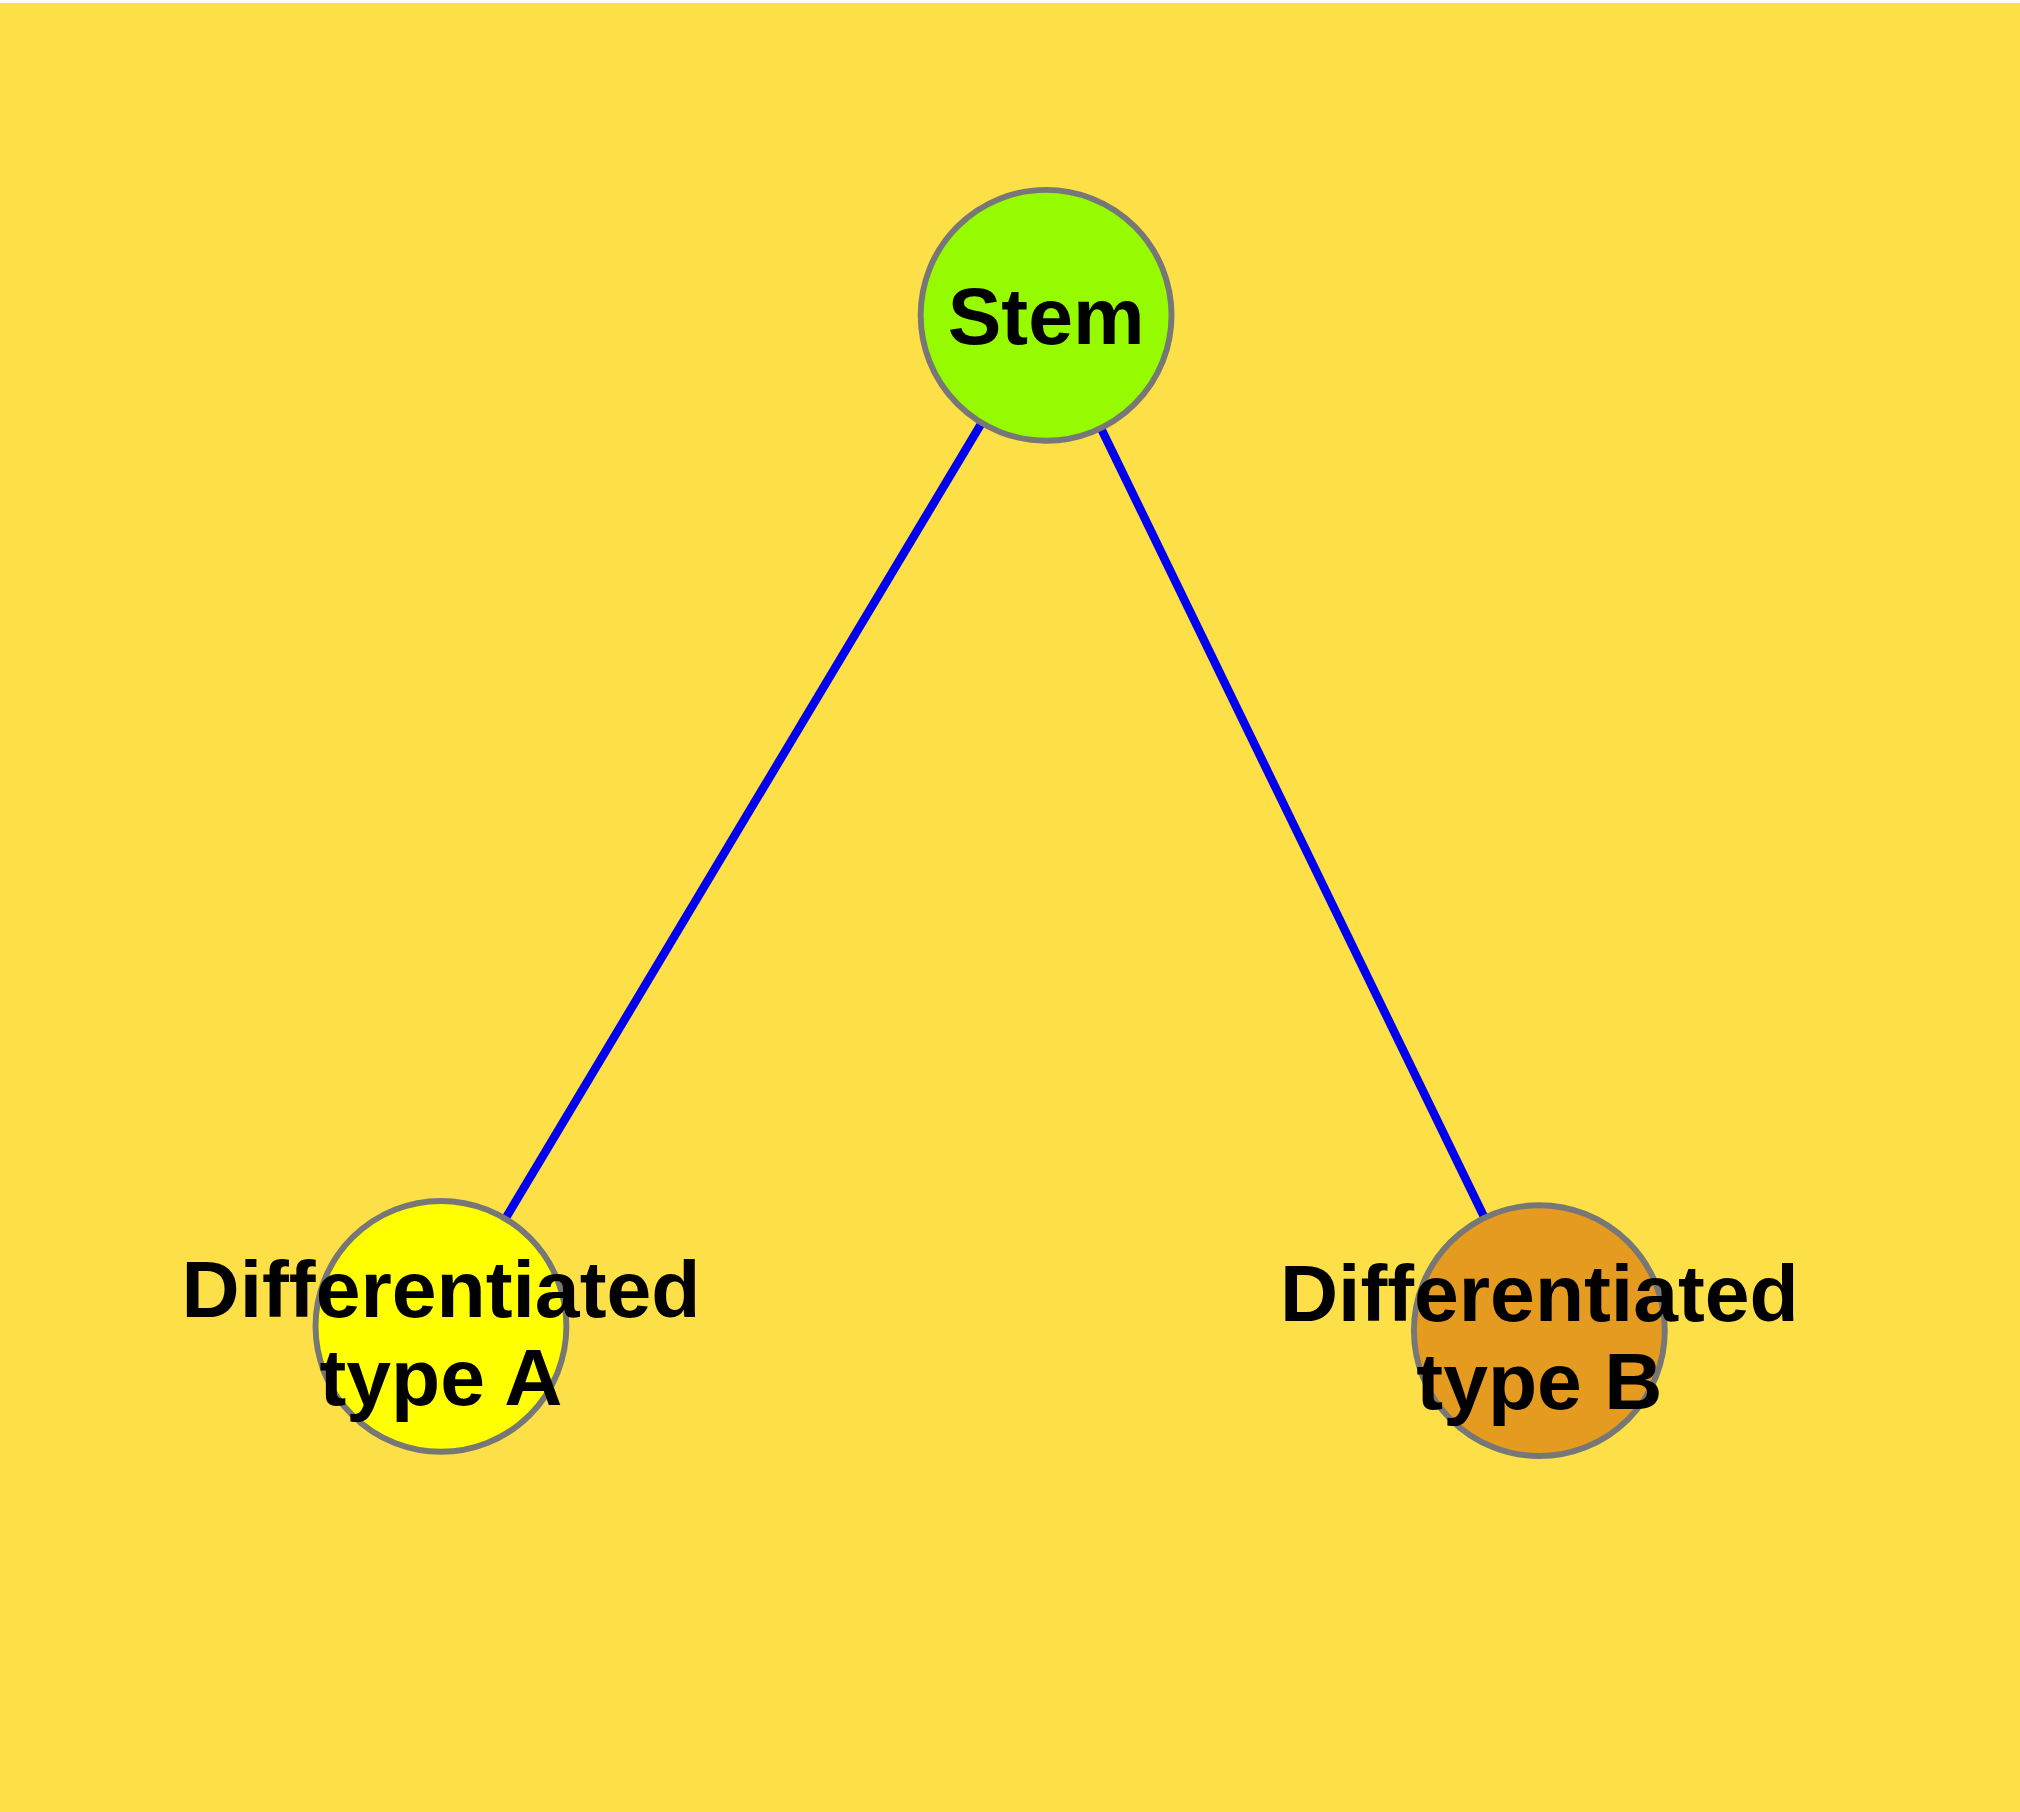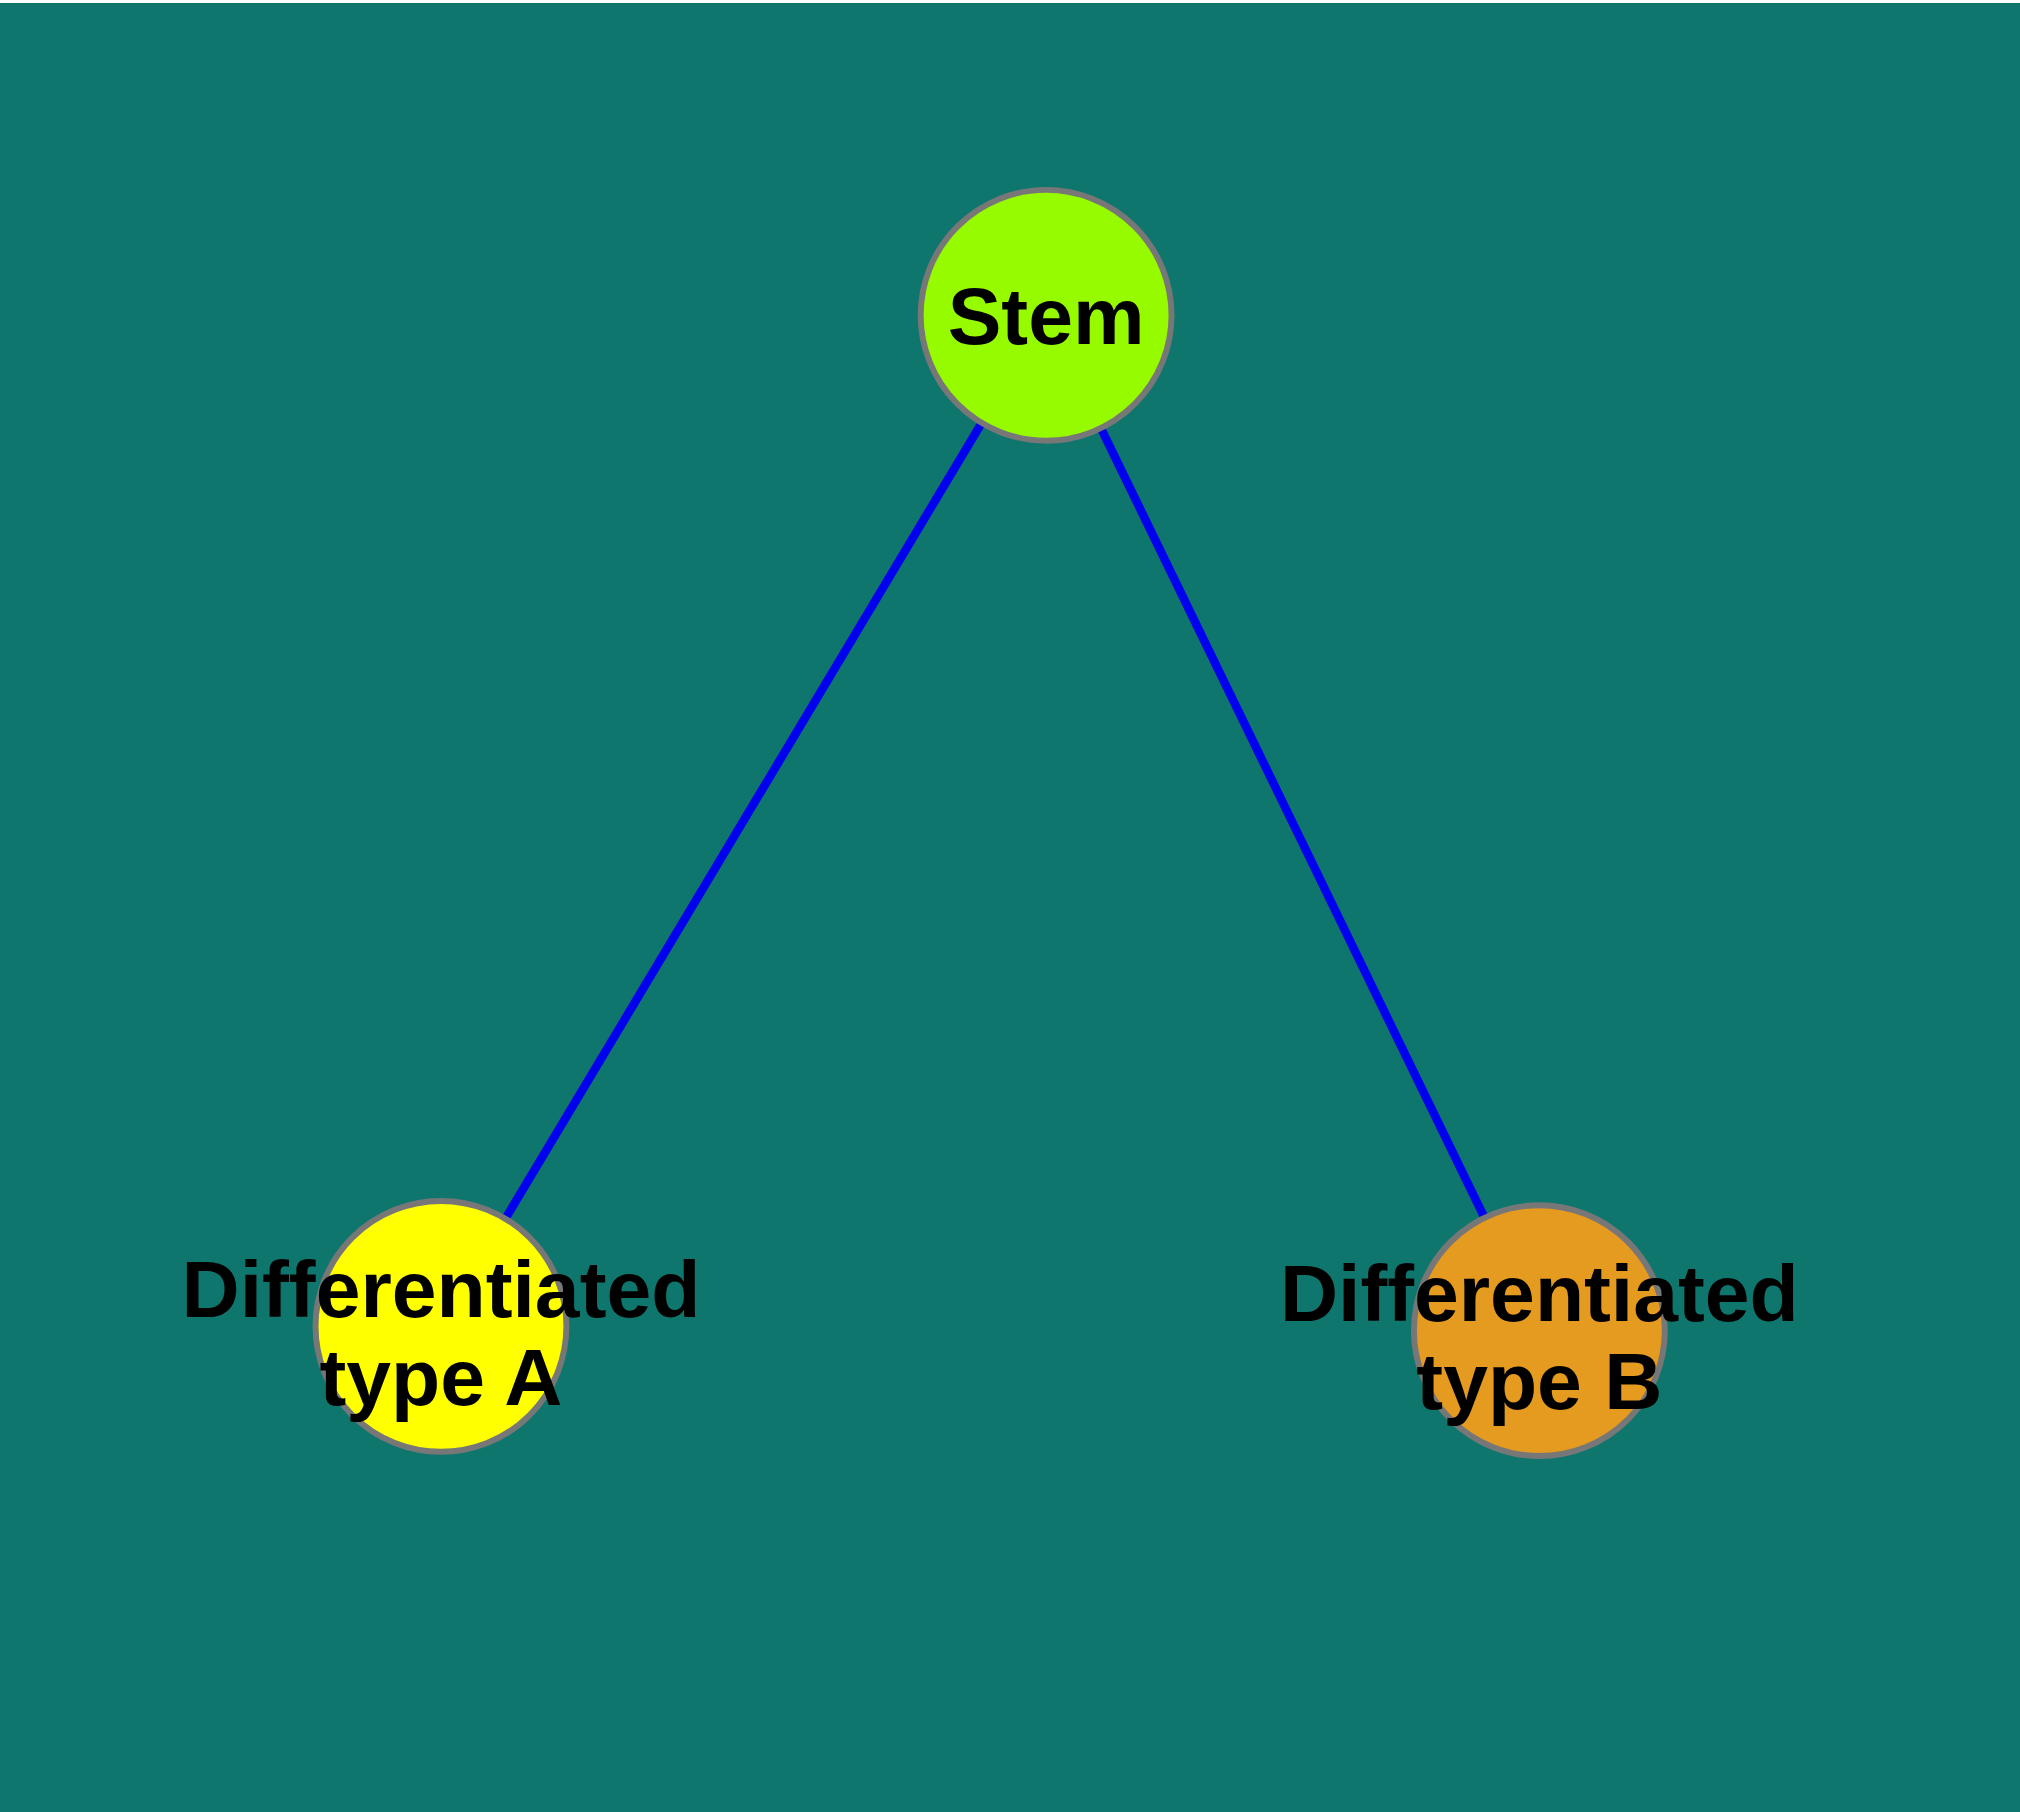--- a/index.html
+++ b/index.html
@@ -7,21 +7,21 @@
     padding: 0;
     width: 2021px;
     height: 1812px;
     overflow: hidden;
     font-family: "Liberation Sans", sans-serif;
   }
   .canvas {
     position: relative;
     width: 2021px;
     height: 1812px;
-    background: #0f766e;
+    background: #fde047;
     box-sizing: border-box;
   }
   .top-edge {
     position: absolute;
     top: 0; left: 0; right: 0;
     height: 3.4px;
     background: #FFFFFF;
   }
   svg.graph {
     position: absolute;

